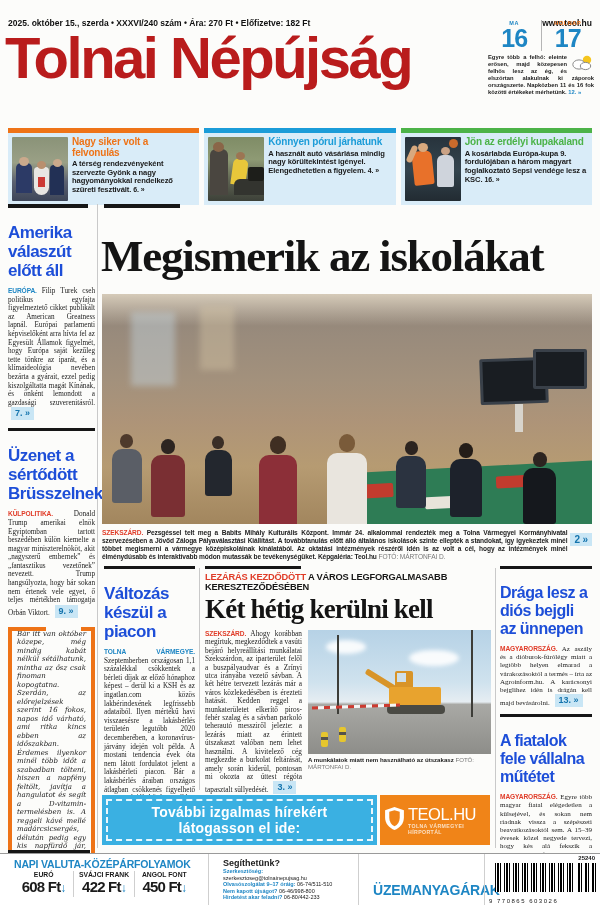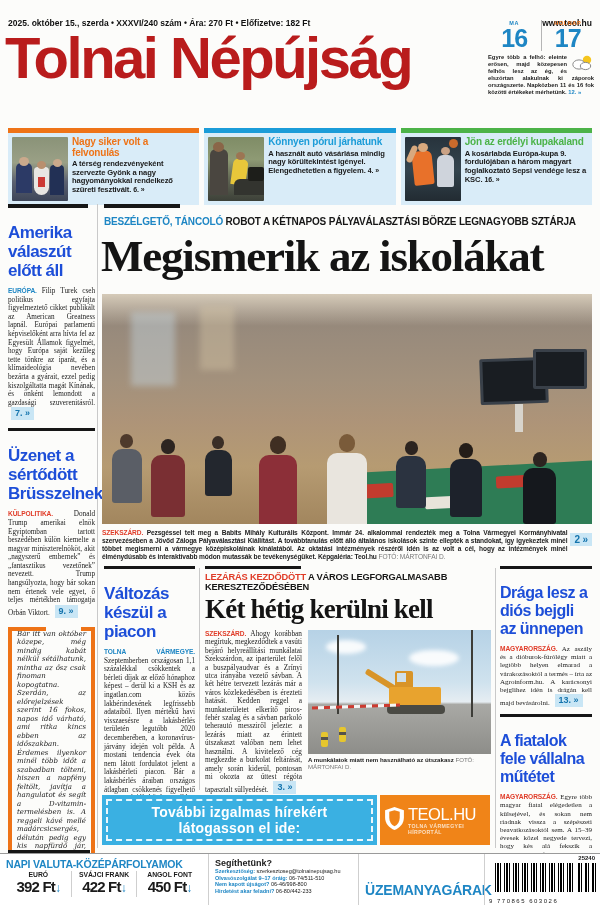--- a/index.html
+++ b/index.html
@@ -101,21 +101,21 @@
   
   .banner { position:absolute; left:102px; top:795px; width:388px; height:50px; display:flex; z-index:4; }
   .banner-left { flex:1; background:#3ab0e2; position:relative; }
   .banner-dash { position:absolute; inset:4px; border:2px dashed rgba(255,255,255,.9); display:flex; flex-direction:column; align-items:center; justify-content:center; color:#fff; font-weight:bold; font-size:14px; line-height:16px; letter-spacing:0.2px; }
   .banner-right { width:110px; margin-left:3px; background:#f08418; color:#fff; display:flex; align-items:center; gap:4px; padding:0 5px; }
   .banner-logo { font-size:16.5px; font-weight:normal; letter-spacing:-0.5px; line-height:17px; }
   .banner-sub { font-size:5.2px; line-height:6px; color:#fbe0c4; letter-spacing:0.4px; font-weight:bold; }
   
   .bottom-strip { position:absolute; left:0; right:0; top:853px; height:52px; background:#fff; border-top:1px solid #9a9a9a; display:flex; z-index:5; }
   .black-tab { position:absolute; top:-4px; left:8px; width:82px; height:3px; background:#161616; }
-  .bsec { padding:4px 6px 2px; }
+  .bsec { padding:4px 14px 2px; }
   .bsec + .bsec { border-left:1px solid #cfcfcf; }
   .cur { width:208px; }
   .cur-title { color:#1e86c4; font-weight:bold; font-size:10.5px; letter-spacing:-0.2px; }
   .cur-row { display:flex; margin-top:1px; }
   .cur-item { flex:1; text-align:center; }
   .cur-item + .cur-item { border-left:1px solid #cfcfcf; }
   .cur-name { font-size:6.8px; font-weight:bold; }
   .cur-val { font-size:15px; font-weight:bold; letter-spacing:-0.8px; line-height:17px; }
   .cur-arrow { color:#1e86c4; font-size:12px; }
   .help { width:150px; }
@@ -250,24 +250,20 @@
     </p>
     <div class="gm">
       <p class="gm-body">
         <span>Bár itt van október közepe, még mindig kabát nélkül sétálhatunk, mintha az ősz csak finoman kopogtatna. Szerdán, az előrejelzések szerint 16 fokos, napos idő várható, ami ritka kincs ebben az időszakban. Érdemes ilyenkor minél több időt a szabadban tölteni, hiszen a napfény feltölt, javítja a hangulatot és segít a D-vitamin-termelésben is. A reggeli kávé mellé madárcsicsergés, délután pedig egy kis napfürdő jár, mintha a természet utolsó meleg ölelését kínálná. A meleg októberi hónap nemcsak a lelkünknek tesz jót, hanem a kerteknek, a kirándulóknak és a meleg kabátjukat a szekrényben pihentetőknek is. Élvezzük ki, amíg tart!</span>
         
       </p>
     </div>
   </div>
 
   <div class="main-rule"></div>
-  <div class="kicker main-kicker">
-    <span class="hl-blue">BESZÉLGETŐ, TÁNCOLÓ</span>
-    <span>ROBOT A KÉTNAPOS PÁLYAVÁLASZTÁSI BÖRZE LEGNAGYOBB SZTÁRJA</span>
-  </div>
   <h1 class="main-head">Megismerik az iskolákat</h1>
 
   <div class="photo-main">
     <div class="glow" style="left:0;top:0;width:100%;height:14%;"></div>
     <div class="sc" style="left:6%;top:8%;width:9%;height:32%;background:#c4d4de;opacity:.45;filter:blur(3px);position:absolute;"></div>
     <div class="sc" style="left:20%;top:5%;width:7%;height:28%;background:#d8c8a8;opacity:.4;filter:blur(3px);position:absolute;"></div>
     <div class="monitor" style="right:9%;top:28%;width:68px;height:46px;transform:rotate(-2deg);"></div>
     <div class="monitor" style="right:1%;top:24%;width:54px;height:40px;"></div>
     <div class="stand" style="right:14%;top:48%;width:8px;height:28px;"></div>
     <div class="table-green" style="right:-3%;bottom:-5%;width:56%;height:30%;">
@@ -408,21 +404,21 @@
     </div>
   </div>
 
   <div class="bottom-strip">
     <div class="black-tab"></div>
     <div class="bsec cur">
       <div class="cur-title">NAPI VALUTA-KÖZÉPÁRFOLYAMOK</div>
       <div class="cur-row">
         <div class="cur-item">
           <div class="cur-name">EURÓ</div>
-          <div class="cur-val"><span>392 Ft</span><span class="cur-arrow">↓</span></div>
+          <div class="cur-val"><span>608 Ft</span><span class="cur-arrow">↓</span></div>
         </div>
         <div class="cur-item">
           <div class="cur-name">SVÁJCI FRANK</div>
           <div class="cur-val"><span>422 Ft</span><span class="cur-arrow">↓</span></div>
         </div>
         <div class="cur-item">
           <div class="cur-name">ANGOL FONT</div>
           <div class="cur-val"><span>450 Ft</span><span class="cur-arrow">↓</span></div>
         </div>
       </div>

